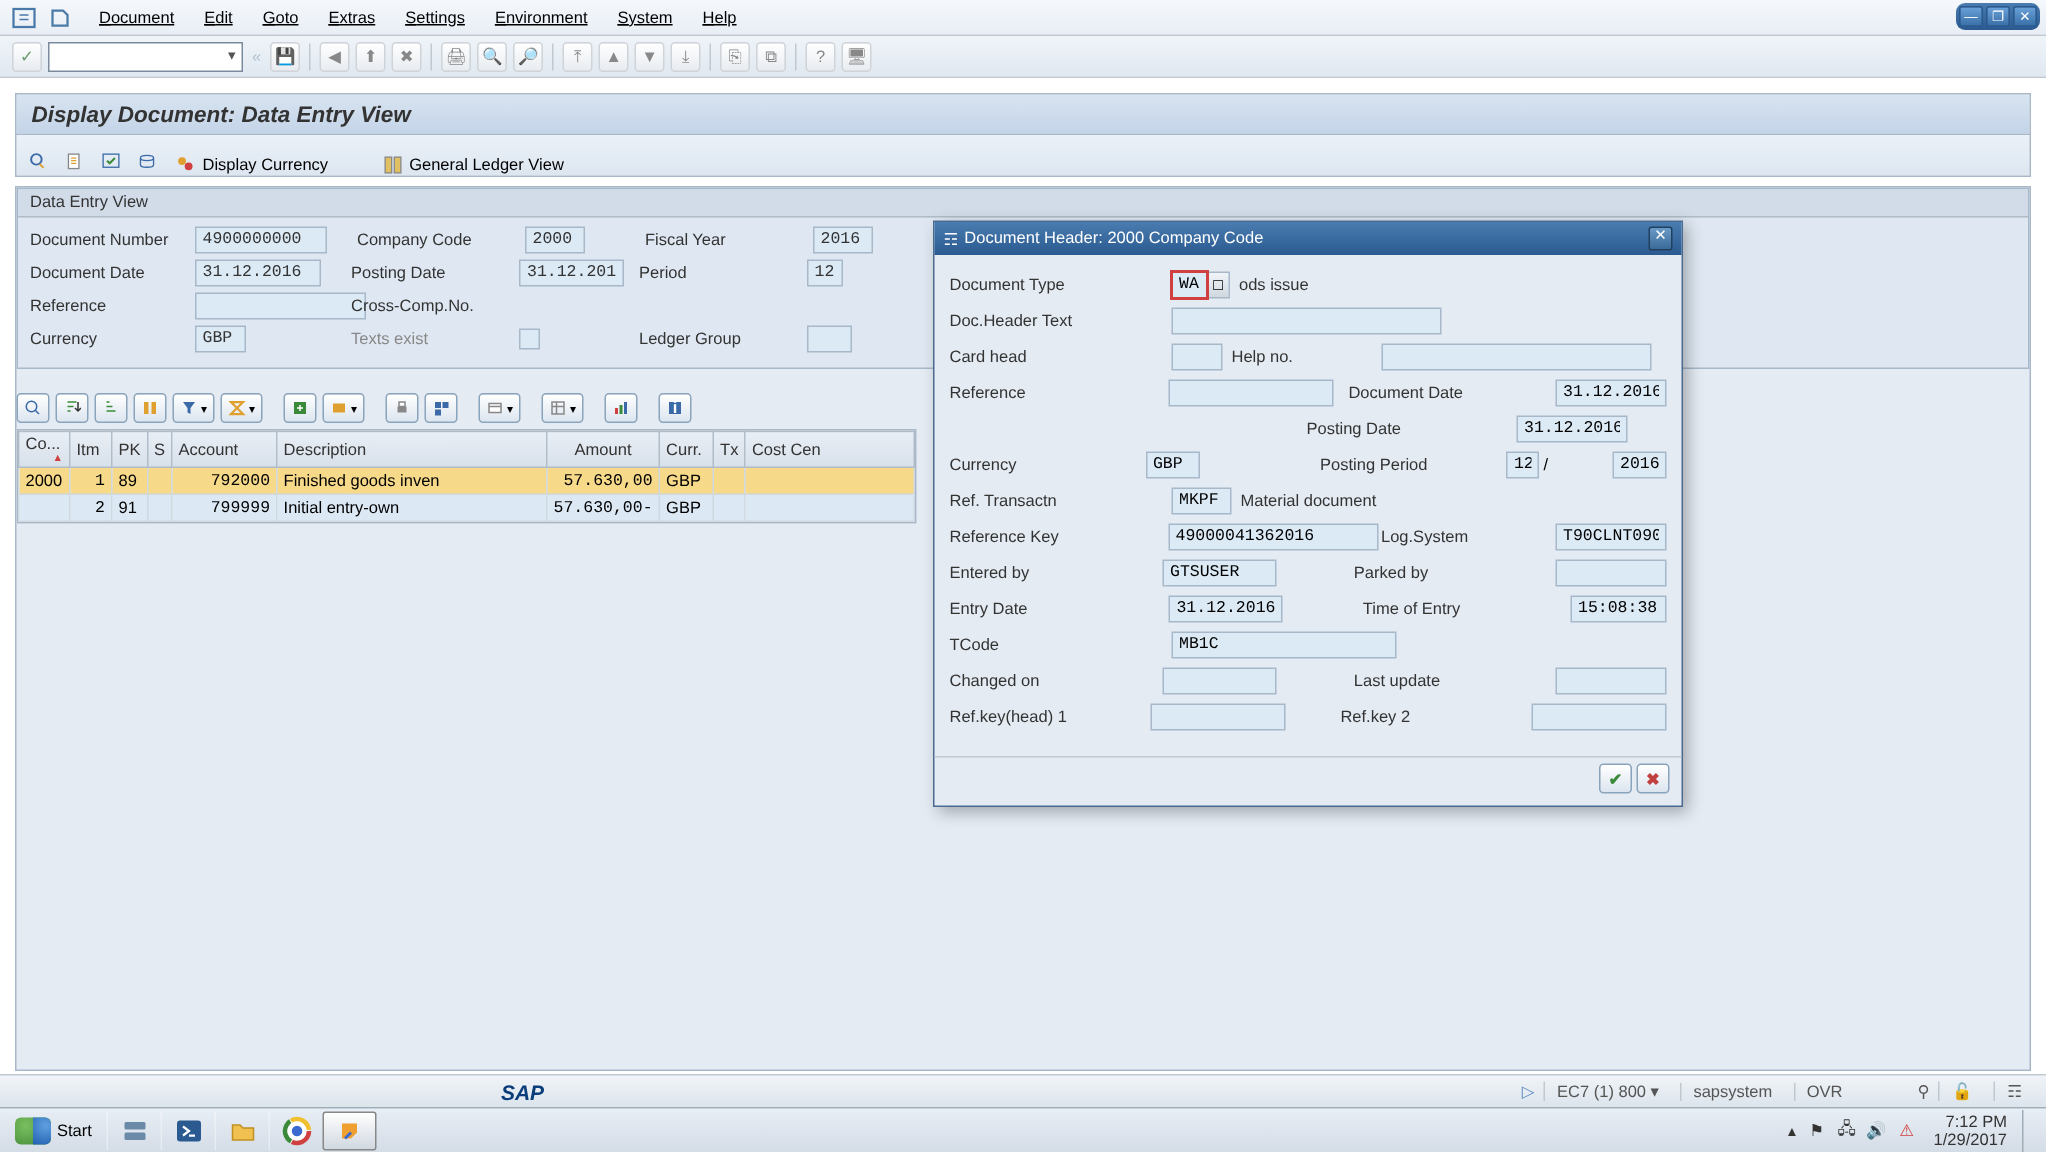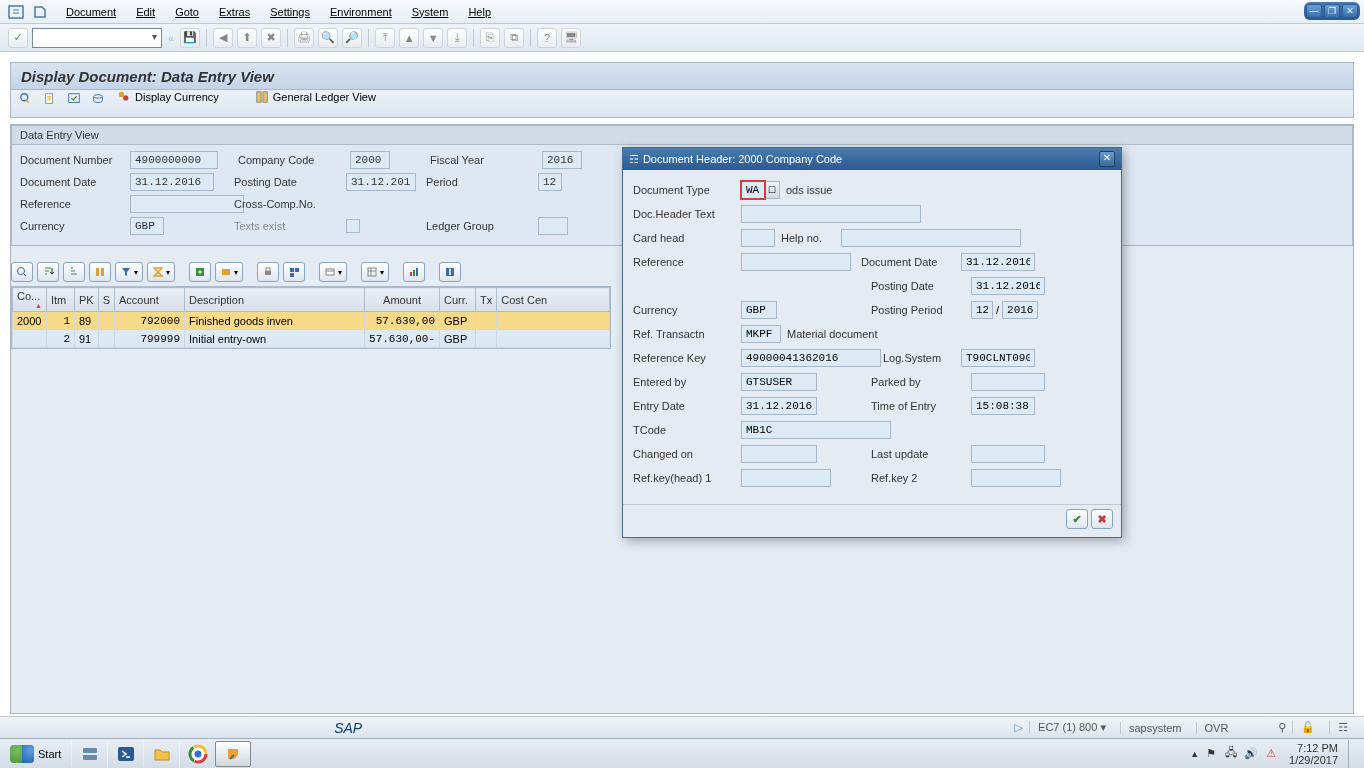--- a/index.html
+++ b/index.html
@@ -20,21 +20,21 @@
 .toolbar .btn.green-check { color: #6a9a6a; }
 .toolbar .combo { width: 130px; height: 20px; border: 1px solid #7a8a9a; background: #fff; position: relative; }
 .toolbar .combo::after { content: "▾"; position: absolute; right: 4px; top: 2px; font-size: 10px; color: #555; }
 .toolbar .sep { width: 1px; height: 18px; background: #c0c8d0; margin: 0 2px; }
 .toolbar .nav-arrow { color: #b0c0d0; font-size: 11px; padding: 0 2px; cursor: pointer; }
 
 
 .page-title-bar { background: linear-gradient(#d8e4f0, #c4d4e8); border: 1px solid #a8b8c8; margin: 10px 10px 0 10px; height: 28px; display: flex; align-items: center; padding: 0 10px; font-size: 15px; font-weight: bold; font-style: italic; color: #333; }
 
 
-.sub-toolbar { background: linear-gradient(#ebf1f8, #dde6f0); border: 1px solid #a8b8c8; border-top: none; margin: 0 10px; height: 28px; display: flex; align-items: flex-start; padding: 0 6px; gap: 6px; }
+.sub-toolbar { background: linear-gradient(#ebf1f8, #dde6f0); border: 1px solid #a8b8c8; border-top: none; margin: 0 10px; height: 28px; display: flex; align-items: flex-end; padding: 0 6px; gap: 6px; }
 .sub-toolbar .btn { width: 18px; height: 18px; display: flex; align-items: center; justify-content: center; cursor: pointer; }
 .sub-toolbar .txt-btn { display: flex; align-items: center; gap: 4px; cursor: pointer; padding: 0 4px; }
 
 
 .content-wrap { margin: 6px 10px 0 10px; border: 1px solid #a8b8c8; background: #e4ebf3; padding: 0; height: 590px; position: relative; }
 
 
 .group-box { border: 1px solid #a8b8c8; background: #dfe8f2; margin: 0; }
 .group-title { background: #d2dce8; border-bottom: 1px solid #b0bcc8; padding: 3px 8px; color: #333; }
 .form-grid { padding: 6px 8px; }
@@ -62,32 +62,32 @@
 
 
 .dialog { position: absolute; left: 622px; top: 147px; width: 500px; background: #e4ebf3; border: 1px solid #4a6a90; box-shadow: 3px 3px 10px rgba(0,0,0,0.3); z-index: 100; }
 .dialog-titlebar { background: linear-gradient(#4a7cb0, #2a5a90); color: #fff; height: 22px; display: flex; align-items: center; padding: 0 6px; font-size: 11px; }
 .dialog-titlebar .dlg-icon { margin-right: 4px; }
 .dialog-close { margin-left: auto; width: 16px; height: 16px; background: linear-gradient(#6a9ac8, #3a6a98); border: 1px solid #204060; border-radius: 2px; text-align: center; line-height: 12px; cursor: pointer; font-size: 10px; }
 .dialog-body { padding: 10px 10px 6px 10px; }
 .dlg-row { display: flex; align-items: center; margin-bottom: 4px; min-height: 20px; }
 .dlg-label { width: 108px; color: #333; }
 .dlg-label2 { width: 100px; color: #333; margin-left: 10px; }
-.dlg-input { background: #dceaf5; border: 1px solid #a8b8c8; height: 18px; padding: 1px 4px; font-family: 'Courier New', monospace; font-size: 11px; }
+.dlg-input { background: #dceaf5; border: 1px solid #a8b8c8; height: 18px; padding: 1px 4px; font-family: 'Courier New', monospace; font-size: 11px; margin-left: 40px; }
 .dlg-input.focus { outline: 2px solid #d04040; outline-offset: -1px; position: relative; }
 .f4-btn { width: 16px; height: 18px; border: 1px solid #a8b8c8; background: linear-gradient(#f0f4f8,#d0d8e0); margin-left: -1px; cursor: pointer; font-size: 9px; text-align: center; line-height: 16px; }
 .dlg-text { margin-left: 6px; color: #333; }
 .dialog-footer { display: flex; justify-content: flex-end; padding: 4px 8px 8px; border-top: 1px solid #c0c8d0; margin-top: 6px; gap: 3px; }
 .dlg-fbtn { width: 22px; height: 20px; border: 1px solid #8aa4bc; border-radius: 3px; background: linear-gradient(#fff, #dce5ef); display: flex; align-items: center; justify-content: center; cursor: pointer; }
 .dlg-fbtn.ok { color: #3a8a3a; font-weight: bold; }
 .dlg-fbtn.cancel { color: #c04040; font-weight: bold; }
 
 
 .statusbar { position: absolute; bottom: 30px; left: 0; right: 0; height: 22px; background: linear-gradient(#f0f4f8, #dce4ec); border-top: 1px solid #c0c8d0; display: flex; align-items: center; padding: 0 8px; }
-.statusbar .sap-logo { margin: 0 auto; font-weight: normal; font-style: italic; color: #0a3d7a; font-size: 14px; }
+.statusbar .sap-logo { margin: 0 auto; font-weight: bold; font-style: italic; color: #0a3d7a; font-size: 14px; }
 .statusbar .status-right { display: flex; align-items: center; gap: 6px; margin-left: auto; font-size: 10px; color: #555; }
 .statusbar .status-seg { border-left: 1px solid #c0c8d0; padding: 0 8px; }
 .statusbar .tri { color: #5a8ac0; }
 
 
 .taskbar { position: absolute; bottom: 0; left: 0; right: 0; height: 30px; background: linear-gradient(#e8eef5, #d4dce6); border-top: 1px solid #a0adb8; display: flex; align-items: center; }
 .taskbar .start { display: flex; align-items: center; gap: 4px; padding: 0 10px; height: 100%; cursor: pointer; }
 .taskbar .start-orb { width: 24px; height: 18px; background: radial-gradient(circle at 30% 30%, #7ac060, #3a8030); border-radius: 4px; position: relative; }
 .taskbar .start-orb::before { content: ""; position: absolute; right: 0; top: 0; width: 12px; height: 18px; background: radial-gradient(circle at 70% 30%, #60a0e0, #2060b0); border-radius: 0 4px 4px 0; }
 .taskbar .task-icon { width: 36px; height: 26px; display: flex; align-items: center; justify-content: center; cursor: pointer; border-left: 1px solid rgba(255,255,255,0.4); }

